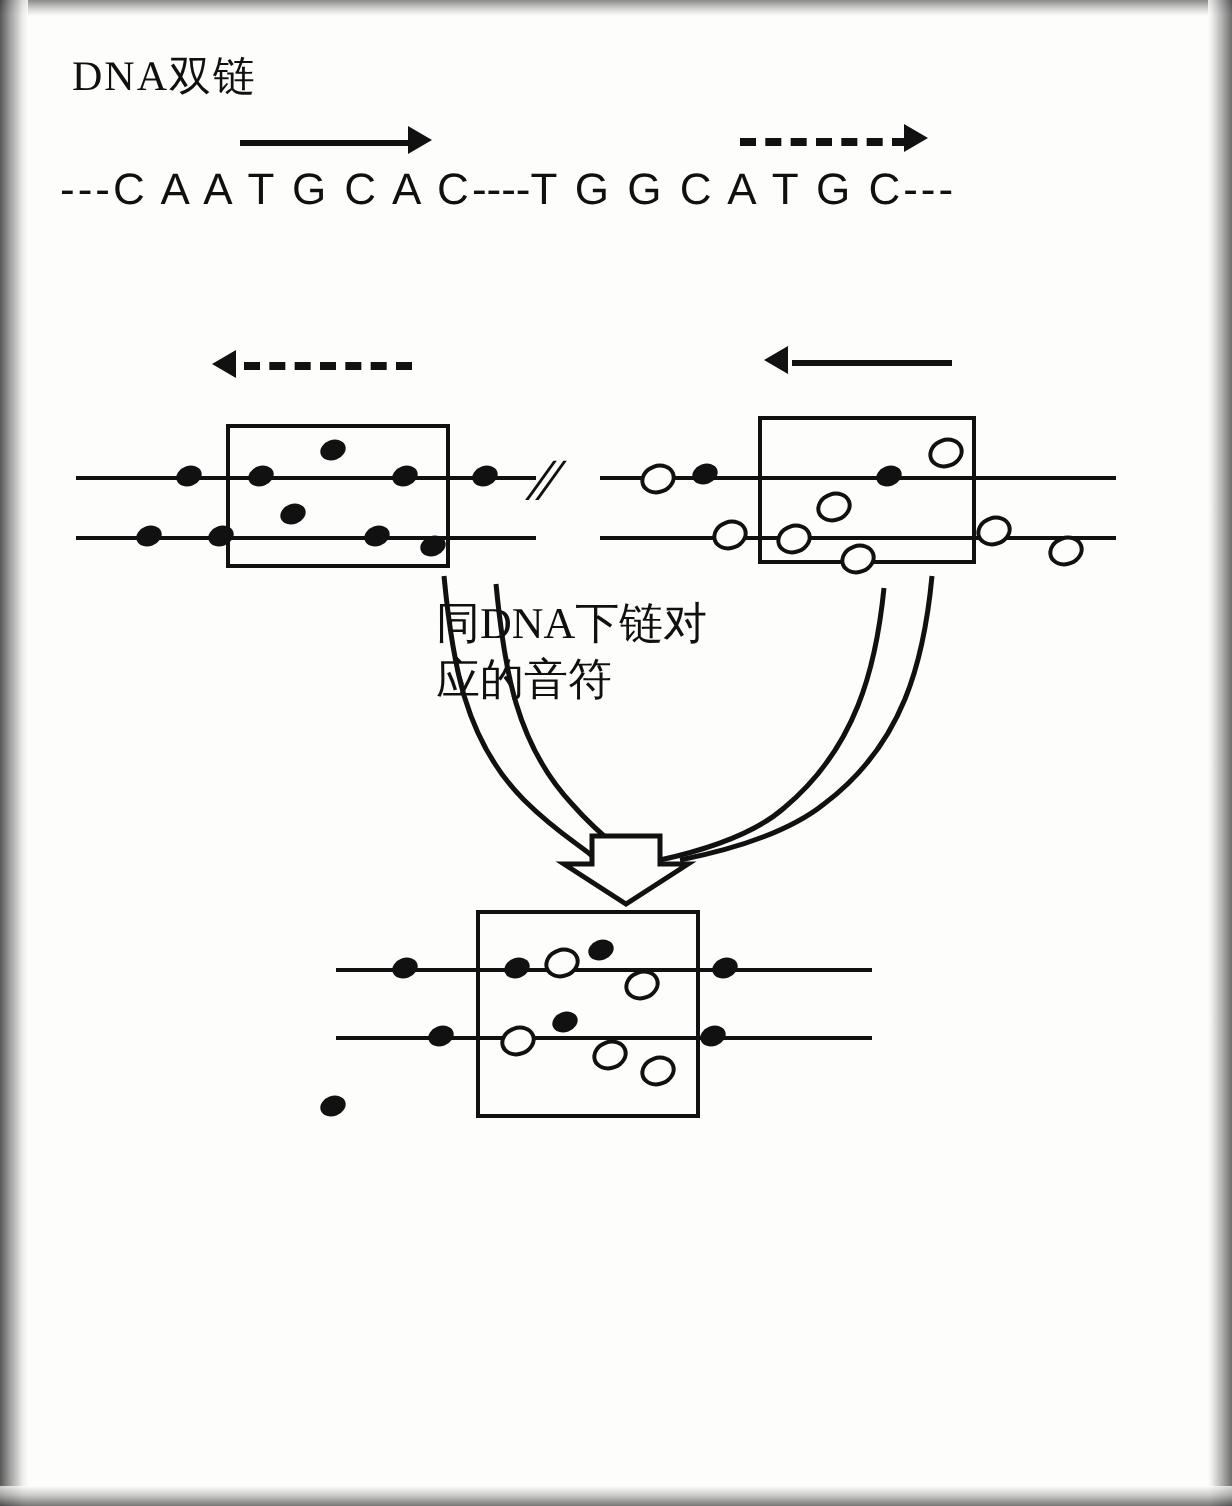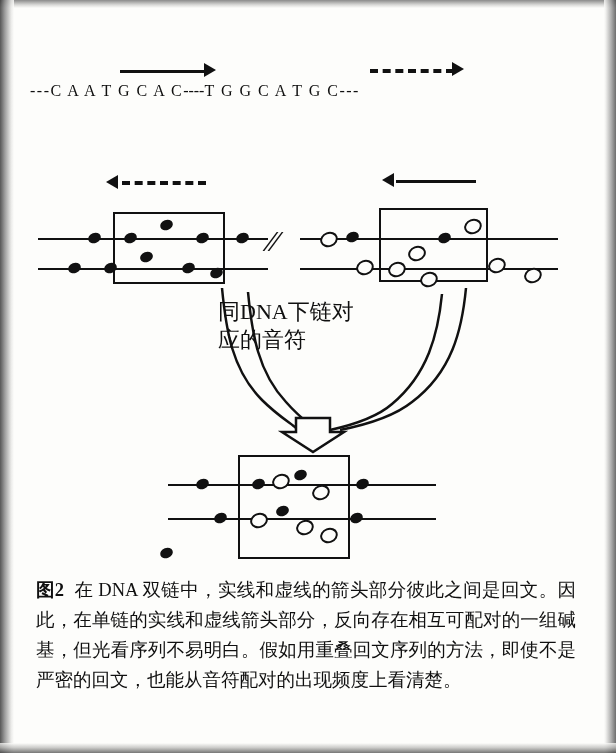--- a/index.html
+++ b/index.html
@@ -57,24 +57,24 @@
     left: 36px;
     top: 24px;
     font-size: 21px;
     letter-spacing: 1px;
     font-family: "Liberation Serif", serif;
     white-space: nowrap;
   }
 
   .seq-row {
     position: absolute;
-    font-size: 16px;
+    font-size: 22px;
     letter-spacing: 1.5px;
     white-space: nowrap;
-    font-family: Liberation Serif, serif;
+    font-family: Liberation Sans, sans-serif;
     font-weight: 500;
   }
   #seq-top { left: 30px; top: 82px; }
   #seq-bottom { left: 30px; top: 136px; }
 
   .seq-seg { display: inline-block; }
   .seq-gap { display: inline-block; letter-spacing: 0px; }
 
   
   .arrow-line {
@@ -171,20 +171,21 @@
 </head>
 <body>
 
 <div id="page">
 
   <div class="scan-edge-top"></div>
   <div class="scan-edge-left"></div>
   <div class="scan-edge-right"></div>
   <div class="scan-edge-bottom"></div>
 
+  <div class="title-label">DNA双链</div>
 
   <div class="arrow-line" style="left:120px; top:70px; width:86px;"></div>
   <div class="arrow-head right" style="left:204px; top:63px;"></div>
 
   <div class="arrow-dash" style="left:370px; top:69px; width:84px;"></div>
   <div class="arrow-head right" style="left:452px; top:62px;"></div>
 
   <div class="seq-row" id="seq-top">
     <span class="seq-seg">---</span><span class="seq-seg">C A A T G C A C</span><span class="seq-gap">----</span><span class="seq-seg">T G G C A T G C</span><span class="seq-seg">---</span>
   </div>
@@ -253,17 +254,14 @@
 
     <path d="M222,288 C226,330 232,370 262,400 C278,416 292,424 296,428" fill="none" stroke="#111" stroke-width="2.5"></path>
     <path d="M248,292 C252,334 258,372 286,402 C300,418 312,426 316,430" fill="none" stroke="#111" stroke-width="2.5"></path>
 
     <path d="M466,288 C462,330 452,372 412,402 C392,418 360,426 340,430" fill="none" stroke="#111" stroke-width="2.5"></path>
     <path d="M442,294 C438,334 428,374 392,404 C376,418 348,426 330,430" fill="none" stroke="#111" stroke-width="2.5"></path>
 
     <path d="M296,418 L330,418 L330,432 L344,432 L313,452 L282,432 L296,432 Z" fill="#fdfdfb" stroke="#111" stroke-width="2.5"></path>
   </svg>
 
-  <div class="caption-block">
-    <span class="caption-fignum">图2</span><span>在 DNA 双链中，实线和虚线的箭头部分彼此之间是回文。因此，在单链的实线和虚线箭头部分，反向存在相互可配对的一组碱基，但光看序列不易明白。假如用重叠回文序列的方法，即使不是严密的回文，也能从音符配对的出现频度上看清楚。</span>
-  </div>
 
 </div>
 
 </body></html>

